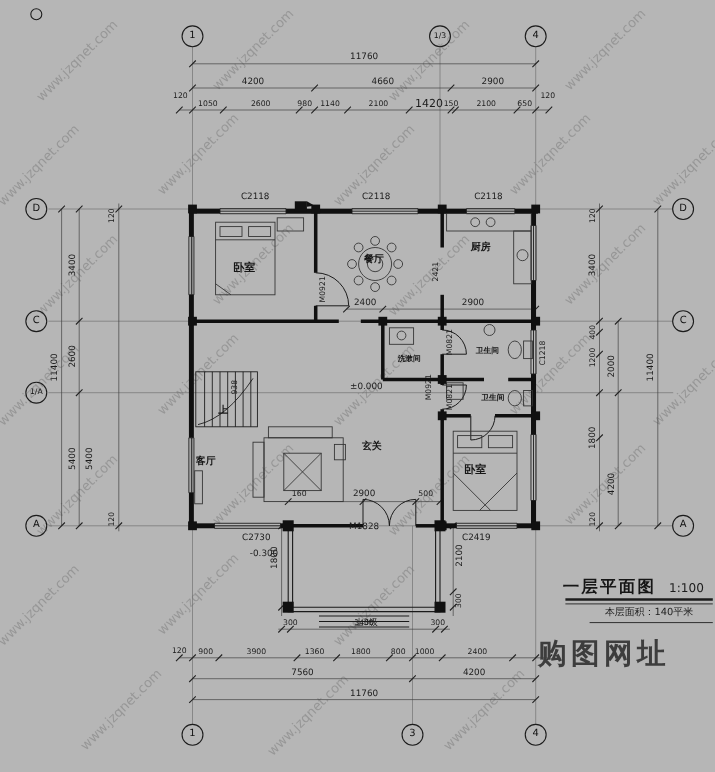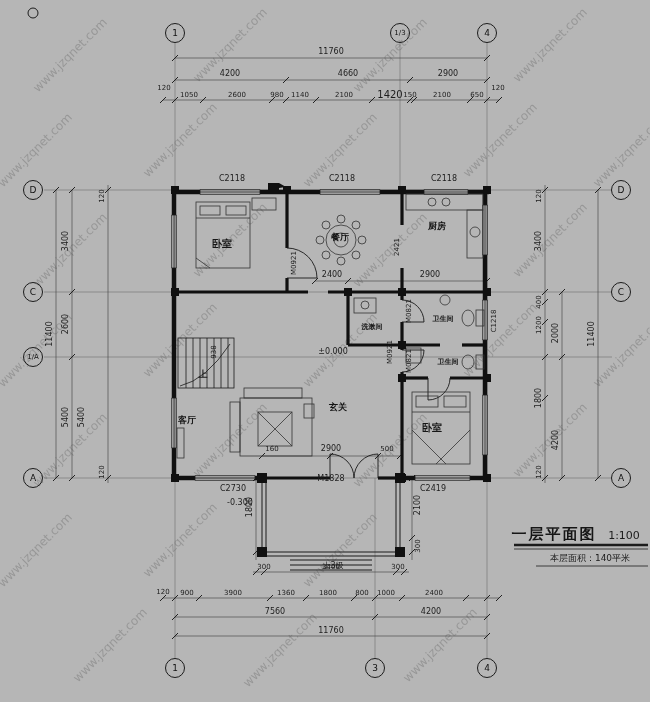--- a/index.html
+++ b/index.html
@@ -397,14 +397,15 @@
   <span class="lbl room" style="left:443px;top:319px;font-size:7px">卫生间</span>
   <span class="lbl room" style="left:448px;top:362px;font-size:7px">卫生间</span>
   <span class="lbl room" style="left:187px;top:420px;font-size:9px">客厅</span>
   <span class="lbl room" style="left:338px;top:407px;font-size:9px">玄关</span>
   <span class="lbl room" style="left:432px;top:428px;font-size:10px">卧室</span>
   <span class="lbl room" style="left:203px;top:374px;font-size:9px">上</span>
 
   <span class="title-big" style="left:554px;top:534px">一层平面图</span>
   <span class="lbl" style="left:624px;top:535px;font-size:11px">1:100</span>
   <span class="lbl" style="left:590px;top:558px;font-size:9px">本层面积：140平米</span>
+  <span class="brand-label" style="left:549px;top:594px">购图网址</span>
 
 </div>
 
 </body></html>

